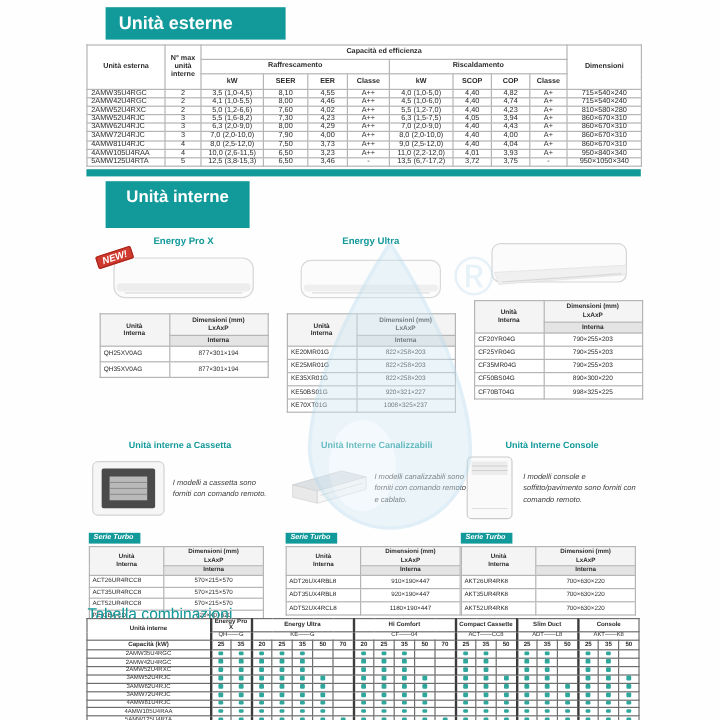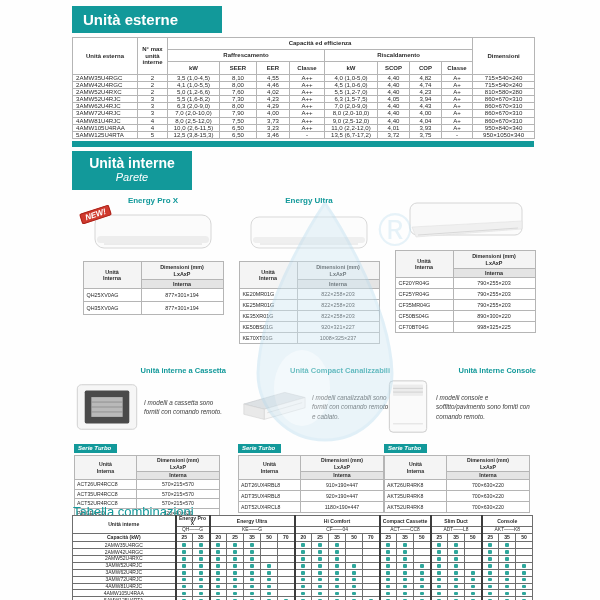--- a/index.html
+++ b/index.html
@@ -1,20 +1,20 @@
 <!DOCTYPE html>
 <html><head>
 <meta charset="utf-8">
 <style>
   * { margin:0; padding:0; box-sizing:border-box; }
   html,body { width:600px; height:600px; background:#fff; }
   body { font-family:"Liberation Sans", sans-serif; color:#2b2b2b; }
   .page { position:relative; width:600px; height:600px; background:#fefefe; overflow:hidden; }
 
-  .banner { position:absolute; background:#12999a; color:#fff; }
+  .banner { position:absolute; background:#12999a; color:#fff;margin-left:16px; }
   .outdoor-banner { left:72px; top:6px; width:150px; height:27px; font-size:15px; font-weight:bold; line-height:27px; padding-left:11px; }
   .indoor-banner { left:72px; top:151px; width:120px; height:39px; text-align:center; padding-top:4px; }
   .indoor-banner .t1 { font-size:14px; font-weight:bold; }
   .indoor-banner .t2 { font-size:11px; font-style:italic; }
 
   table { border-collapse:collapse; background:#fff; }
   th,td { border:1px solid #b5b5b5; text-align:center; vertical-align:middle; padding:0 1px; }
   .preline { white-space:pre-line; }
 
   
@@ -37,21 +37,21 @@
   .mini-table th.interna-h { background:#e4e4e4; height:9px; }
   .mini-table th.dims-h { height:18px; }
   .mini-table td { font-size:5.4px; height:11px; }
   .mini-table td.model { text-align:left; padding-left:3px; }
   .rows-tall td { height:13px; }
 
   .new-badge { position:absolute; left:2px; top:2px; background:#d03a2e; color:#fff; font-size:8px; font-weight:bold; font-style:italic; padding:1px 5px; transform:rotate(-18deg); border-radius:2px; box-shadow:0 0 0 1px #a8251c inset; }
 
   
   .section-block { position:absolute; top:366px; width:152px; }
-  .section-title { font-size:7.5px; font-weight:bold; color:#12999a; text-align:right; height:10px; }
+  .section-title { font-size:7.5px; font-weight:bold; color:#12999a; text-align:center; height:10px; }
   .section-body { display:flex; gap:4px; align-items:center; height:58px; margin-top:2px; }
   .section-desc { font-size:6.3px; font-style:italic; color:#3c3c3c; line-height:1.45; flex:1; }
   .serie-label { display:inline-block; background:#12999a; color:#fff; font-size:6px; font-weight:bold; font-style:italic; padding:1px 6px 2px 4px; margin:3px 0 0 0; }
   .sec-table { width:145px; table-layout:fixed; margin-top:1px; }
   .sec-table th { font-size:5.2px; font-weight:bold; background:#f4f4f4; line-height:1.2; }
   .sec-table th.interna-h { background:#e4e4e4; height:8px; }
   .sec-table th.dims-h { height:16px; }
   .sec-table td { font-size:5.2px; height:9.5px; }
   .sec-table td.model { text-align:left; padding-left:2px; }
   .sec-table.rows3 td { height:11px; }
@@ -235,21 +235,20 @@
           <td>-</td>
           <td>950×1050×340</td>
         </tr>
       </tbody>
   </table>
 
   <div class="teal-strip"></div>
 
   <div class="banner indoor-banner">
     <div class="t1">Unità interne</div>
-    <div class="t2">Parete</div>
   </div>
 
   <div class="wall-block" style="left:78px">
     <div class="wall-title">Energy Pro X</div>
     <div class="img-box">
       <span class="new-badge">NEW!</span>
       <svg width="122" height="42" viewBox="0 0 122 42">
         <rect x="3" y="3" width="116" height="33" rx="9" fill="#fbfbfb" stroke="#d6d6d6"></rect>
         <rect x="5" y="24" width="112" height="7" rx="3.5" fill="#ededed"></rect>
         <line x1="12" y1="32" x2="110" y2="32" stroke="#dcdcdc" stroke-width="1"></line>
@@ -428,21 +427,21 @@
           </tr>
           <tr>
             <td class="model">PE-GEA-LD</td>
             <td>620×40×620</td>
           </tr>
         </tbody>
     </table>
   </div>
 
   <div class="section-block" style="left:238px">
-    <div class="section-title">Unità Compact Canalizzabili</div>
+    <div class="section-title">Unità Interne Canalizzabili</div>
     <div class="section-body">
       <svg width="70" height="50" viewBox="0 0 96 56">
         <polygon points="8,24 64,8 92,15 36,31" fill="#dde1e4" stroke="#c3c7ca" stroke-width="0.8"></polygon>
         <polygon points="36,31 92,15 92,29 36,45" fill="#f6f6f6" stroke="#d2d2d2" stroke-width="0.8"></polygon>
         <polygon points="8,24 36,31 36,45 8,38" fill="#e9e9e9" stroke="#d2d2d2" stroke-width="0.8"></polygon>
         <line x1="40" y1="36" x2="88" y2="22" stroke="#d8d8d8"></line>
       </svg>
       <div class="section-desc">I modelli canalizzabili sono forniti con comando remoto e cablato.</div>
     </div>
     <div class="serie-label">Serie Turbo</div>

